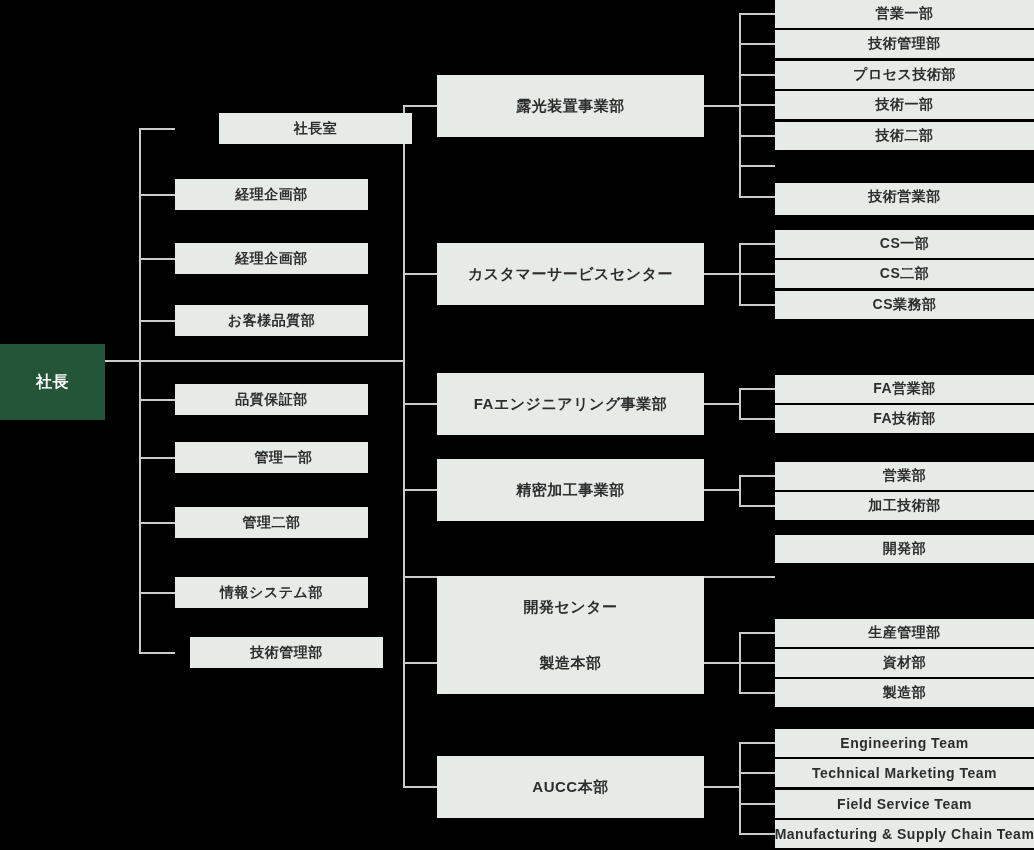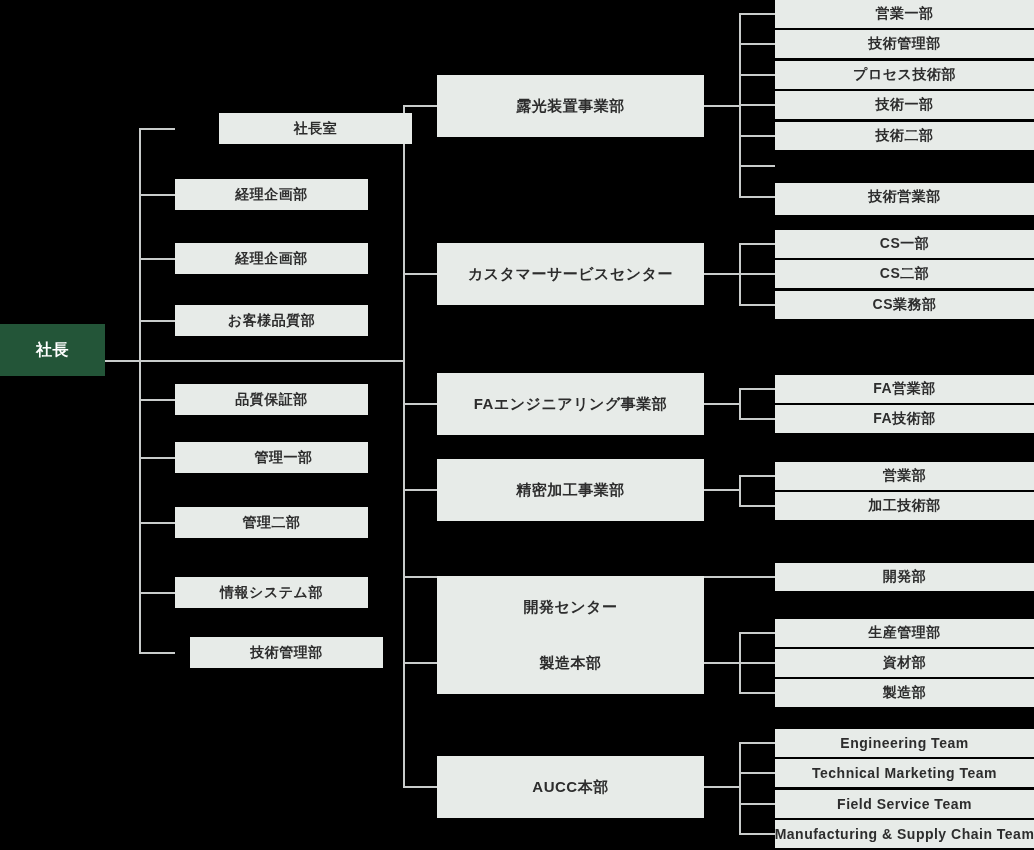--- a/index.html
+++ b/index.html
@@ -25,21 +25,21 @@
     display:flex;align-items:center;justify-content:center;
     font-weight:700;
     letter-spacing:0.5px;
     white-space:nowrap;
     box-sizing:border-box;
   }
   .box.staff{width:193px;height:31px;left:175px;font-size:14px;}
   .box.division{width:267px;height:62px;left:437px;font-size:15px;}
   .box.child{width:259px;height:28px;left:775px;font-size:14px;}
   .box.root{
-    width:105px;height:52px;left:0;top:324px;
+    width:105px;height:76px;left:0;top:344px;
     background:var(--accent);
     color:var(--root-text);
     font-size:16px;
   }
   .line{position:absolute;background:var(--line);}
   .line.h{height:2px;}
   .line.v{width:2px;}
 </style>
 </head>
 <body>
@@ -123,21 +123,21 @@
       <div class="box child" style="top: 230px;">CS一部</div>
       <div class="box child" style="top: 260px;">CS二部</div>
       <div class="box child" style="top: 291px;">CS業務部</div>
       <div class="box division" style="top: 373px;">FAエンジニアリング事業部</div>
       <div class="box child" style="top: 375px;">FA営業部</div>
       <div class="box child" style="top: 405px;">FA技術部</div>
       <div class="box division" style="top: 459px;">精密加工事業部</div>
       <div class="box child" style="top: 462px;">営業部</div>
       <div class="box child" style="top: 492px;">加工技術部</div>
       <div class="box division" style="top: 576px;">開発センター</div>
-      <div class="box child" style="top: 563px;">開発部</div>
+      <div class="box child" style="top: 535px;">開発部</div>
       <div class="box division" style="top: 632px;">製造本部</div>
       <div class="box child" style="top: 619px;">生産管理部</div>
       <div class="box child" style="top: 649px;">資材部</div>
       <div class="box child" style="top: 679px;">製造部</div>
       <div class="box division" style="top: 756px;">AUCC本部</div>
       <div class="box child" style="top: 729px;">Engineering Team</div>
       <div class="box child" style="top: 759px;">Technical Marketing Team</div>
       <div class="box child" style="top: 790px;">Field Service Team</div>
       <div class="box child" style="top: 820px;">Manufacturing &amp; Supply Chain Team</div>
     </div>

